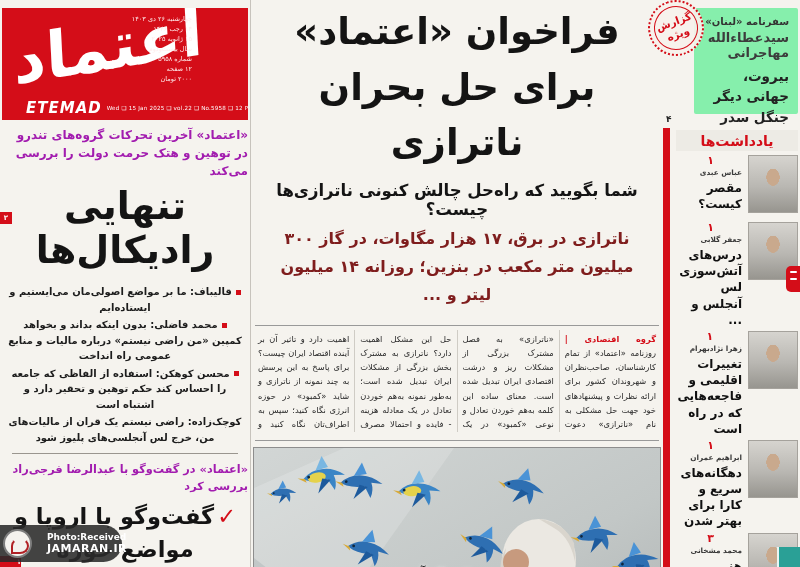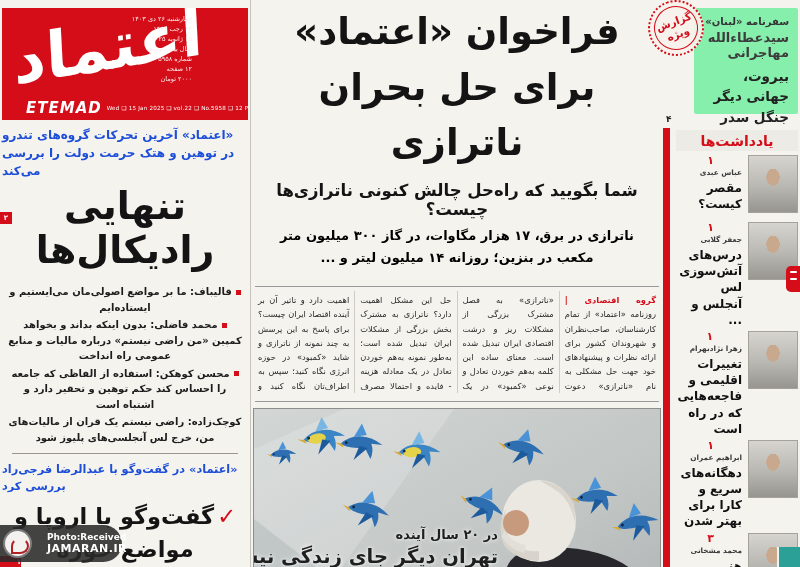--- a/index.html
+++ b/index.html
@@ -20,38 +20,38 @@
   
   .masthead{position:absolute;left:2px;top:8px;width:246px;height:112px;background:var(--red);color:#fff;overflow:hidden;}
   .mast-logo{position:absolute;left:6px;top:-2px;width:200px;font-size:64px;font-weight:bold;
     transform:rotate(-9deg) skewX(-6deg);letter-spacing:-4px;line-height:1.3;text-align:center;}
   .dateline{position:absolute;right:56px;top:6px;text-align:right;font-size:6.5px;line-height:1.55;color:#ffecec;}
   .mast-strip{position:absolute;left:6px;right:6px;bottom:3px;display:flex;align-items:center;gap:5px;direction:ltr;margin-left:18px;}
   .mast-etemad{font-size:15px;font-weight:bold;font-style:italic;letter-spacing:1px;}
   .mast-info{font-size:5.6px;white-space:nowrap;letter-spacing:.2px;}
   
   .leftcol{position:absolute;left:2px;top:126px;width:246px;}
-  .kicker{font-size:12px;font-weight:bold;text-align:left;line-height:1.5;color:#1d4ed8;}
+  .kicker{font-size:12px;font-weight:bold;text-align:right;line-height:1.5;color:#a21caf;}
   .kicker.small{font-size:11.3px;}
   .h-mega{font-size:38px;font-weight:900;text-align:center;margin-top:4px;letter-spacing:-1px;}
   .bullets{margin:12px 6px 0 6px;}
   .bullet{font-size:10px;font-weight:bold;line-height:1.55;text-align:center;color:#1c1c1c;margin-bottom:2px;}
   .sq{display:inline-block;width:5px;height:5px;background:var(--red);margin-left:4px;vertical-align:middle;}
   .hr-plain{border:0;border-top:1px solid #9a968f;margin:8px 10px;}
   .h-check{font-size:22.5px;font-weight:900;text-align:center;line-height:1.45;margin-top:4px;}
   .check{color:var(--red);font-weight:bold;margin-left:3px;}
   .pagebadge{position:absolute;background:var(--red);color:#fff;font-size:7px;font-weight:bold;
     display:flex;align-items:center;justify-content:center;}
   .badge-2{left:0;top:212px;width:12px;height:12px;}
   .badge-corner{left:0;top:556px;width:14px;height:11px;padding-left:21px;}
   
   .midcol{position:absolute;left:253px;top:4px;width:408px;}
   .lead-h{font-size:37px;font-weight:900;text-align:center;line-height:1.5;letter-spacing:-1px;}
   .deck1{font-size:16.5px;font-weight:900;text-align:center;margin-top:10px;}
-  .deck2{font-size:13px;font-weight:bold;text-align:center;line-height:1.75;margin:6px 14px 16px 14px;color:#000000;}
+  .deck2{font-size:16px;font-weight:bold;text-align:center;line-height:1.75;margin:6px 14px 16px 14px;color:#7f1d1d;}
   .thinrule{border:0;border-top:1px solid #999;margin:8px 2px 0 2px;}
   .bodycols{display:flex;direction:rtl;margin-top:4px;height:102px;overflow:hidden;}
   .bcol{flex:1;padding:2px 5px;font-size:8.3px;line-height:1.72;text-align:justify;color:#2a2a2a;}
   .bcol + .bcol{border-left:0;border-right:1px solid #cfccc5;}
   .leadin{color:var(--red);font-weight:bold;}
   
   .photo{position:relative;margin-top:6px;width:408px;height:228px;border:1px solid #8d8d8d;background:#c6cbca;overflow:hidden;}
   .photo svg{position:absolute;left:0;top:0;}
   .photo-cap{position:absolute;left:12px;top:118px;width:232px;text-align:right;color:#1f1f1f;
     text-shadow:0 0 3px rgba(255,255,255,.85),0 0 6px rgba(255,255,255,.6);}

